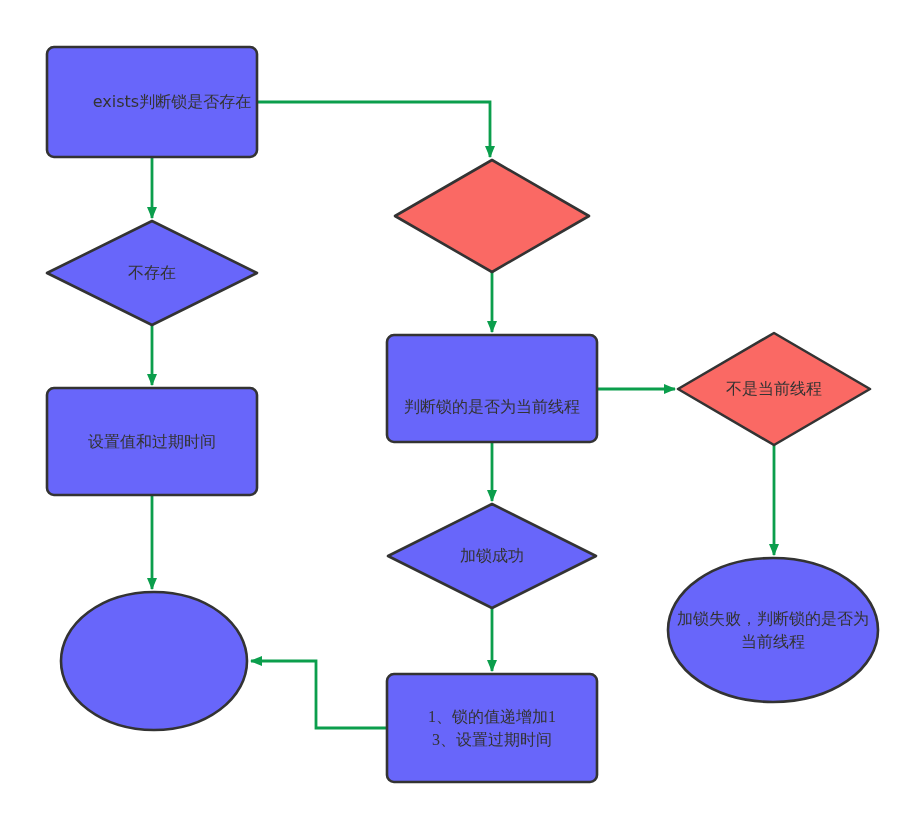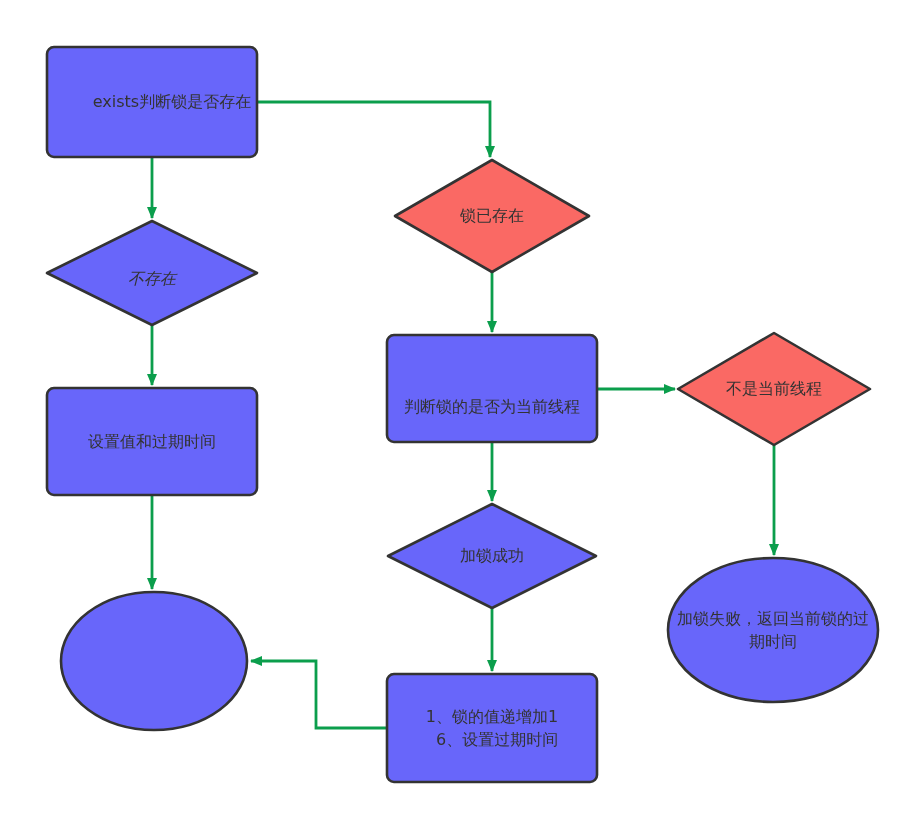--- a/index.html
+++ b/index.html
@@ -42,21 +42,21 @@
     position: absolute;
     display: flex;
     align-items: center;
     justify-content: center;
     text-align: center;
     color: var(--label-text, #333333);
     font-size: 16px;
     line-height: 1.45;
     pointer-events: none;
   }
-  .label .lines { text-align: right; }
+  .label .lines { text-align: center; font-family: Liberation Serif, serif; }
 </style>
 </head>
 <body>
 
 <div id="canvas">
 
   <svg id="diagram-svg" width="913" height="815" viewBox="0 0 913 815">
     <defs>
       <marker id="arrow" viewBox="0 0 12 10" refX="11" refY="5" markerWidth="12" markerHeight="10" markerUnits="userSpaceOnUse" orient="auto">
         <path d="M0,0 L12,5 L0,10 Z" class="arrowhead"></path>
@@ -85,35 +85,34 @@
       <rect class="node node-blue" x="387" y="335" width="210" height="107" rx="7"></rect>
       <polygon class="node node-blue" points="492,504 596,556 492,608 388,556"></polygon>
       <rect class="node node-blue" x="387" y="674" width="210" height="108" rx="7"></rect>
       <polygon class="node node-red" points="774,333 870,389 774,445 678,389"></polygon>
       <ellipse class="node node-blue" cx="773" cy="630" rx="105" ry="72"></ellipse>
     </g>
   </svg>
 
   <div class="label" style="left:47px; top:47px; width:210px; height:110px;padding-left:20px;">exists判断锁是否存在</div>
 
-  <div class="label" style="left:47px; top:227px; width:210px; height:104px;font-style:italic;">不存在</div>
+  <div class="label" style="left:47px; top:221px; width:210px; height:104px;">不存在</div>
 
   <div class="label" style="left:47px; top:388px; width:210px; height:107px;">设置值和过期时间</div>
 
 
-  <div class="label" style="left:395px; top:160px; width:194px; height:112px;">锁已存在</div>
 
   <div class="label" style="left:387px; top:353px; width:210px; height:107px;">判断锁的是否为当前线程</div>
 
   <div class="label" style="left:388px; top:504px; width:208px; height:104px;">加锁成功</div>
 
   <div class="label" style="left:387px; top:674px; width:210px; height:108px;">
     <div class="lines">
       <div>1、锁的值递增加1</div>
-      <div>6、设置过期时间</div>
+      <div>3、设置过期时间</div>
     </div>
   </div>
 
   <div class="label" style="left:678px; top:333px; width:192px; height:112px;">不是当前线程</div>
 
-  <div class="label" style="left:676px; top:558px; width:194px; height:144px;">加锁失败，返回当前锁的过期时间</div>
+  <div class="label" style="left:676px; top:558px; width:194px; height:144px;">加锁失败，判断锁的是否为当前线程</div>
 
 </div>
 
 </body></html>

